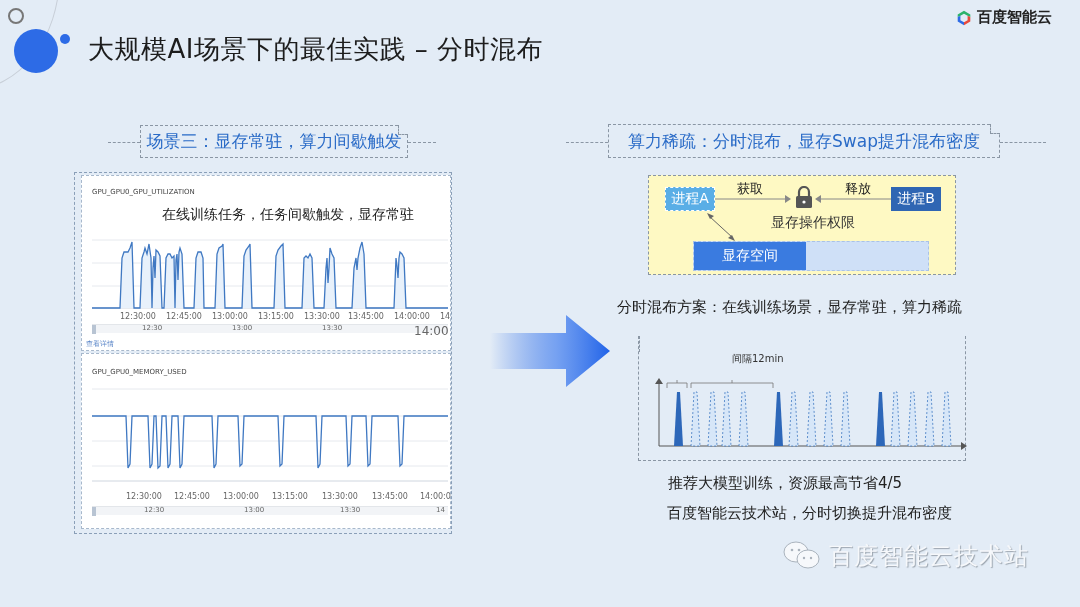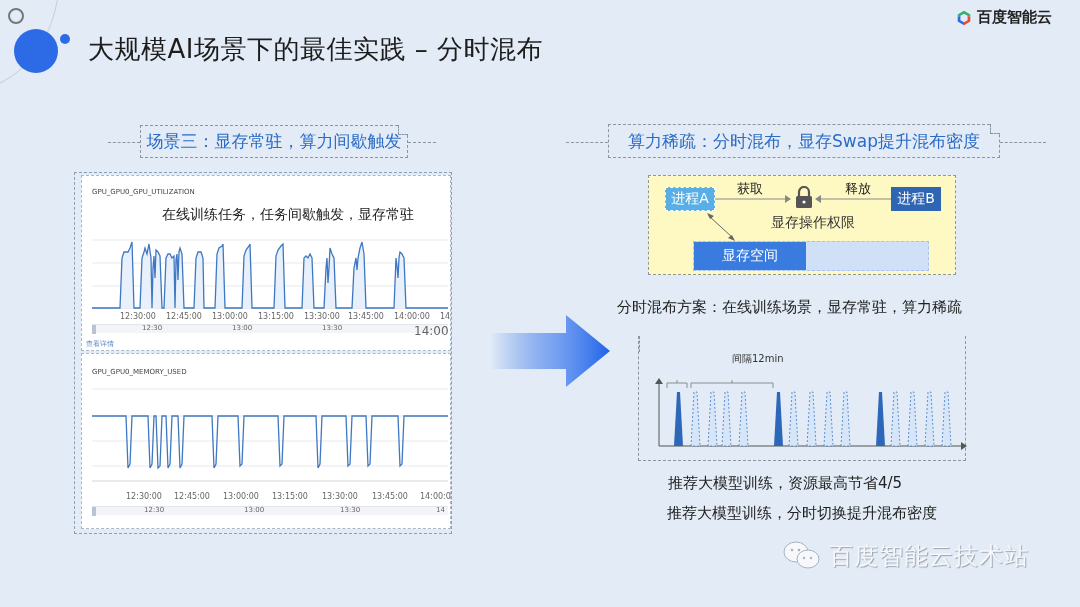--- a/index.html
+++ b/index.html
@@ -220,21 +220,21 @@
 
     <path d="M237 110 L240 56 L243 56 L246 110 Z" fill="#2d67b9"></path>
     <path d="M252 110 L255 56 L258 56 L261 110 Z" fill="#d6e6f8" stroke="#3f78c2" stroke-dasharray="2,2" stroke-width="0.8"></path>
     <path d="M269 110 L272 56 L275 56 L278 110 Z" fill="#d6e6f8" stroke="#3f78c2" stroke-dasharray="2,2" stroke-width="0.8"></path>
     <path d="M286 110 L289 56 L292 56 L295 110 Z" fill="#d6e6f8" stroke="#3f78c2" stroke-dasharray="2,2" stroke-width="0.8"></path>
     <path d="M303 110 L306 56 L309 56 L312 110 Z" fill="#d6e6f8" stroke="#3f78c2" stroke-dasharray="2,2" stroke-width="0.8"></path>
   </svg>
 </div>
 
 <div class="abs bottom-text" style="left:668px; top:474px;">推荐大模型训练，资源最高节省4/5</div>
-<div class="abs bottom-text" style="left:667px; top:504px;">推荐大模型训练，分时切换提升混布密度</div>
+<div class="abs bottom-text" style="left:667px; top:504px;">百度智能云技术站，分时切换提升混布密度</div>
 
 <div class="abs watermark">
   <svg width="40" height="32" viewBox="0 0 40 32">
     <ellipse cx="14" cy="12" rx="12" ry="10" fill="#f6f8fb" stroke="#aab3bd" stroke-width="1"></ellipse>
     <ellipse cx="26" cy="19" rx="11" ry="9" fill="#f6f8fb" stroke="#aab3bd" stroke-width="1"></ellipse>
     <circle cx="10" cy="10" r="1.3" fill="#aab3bd"></circle>
     <circle cx="17" cy="10" r="1.3" fill="#aab3bd"></circle>
     <circle cx="22" cy="18" r="1.2" fill="#aab3bd"></circle>
     <circle cx="29" cy="18" r="1.2" fill="#aab3bd"></circle>
   </svg>

